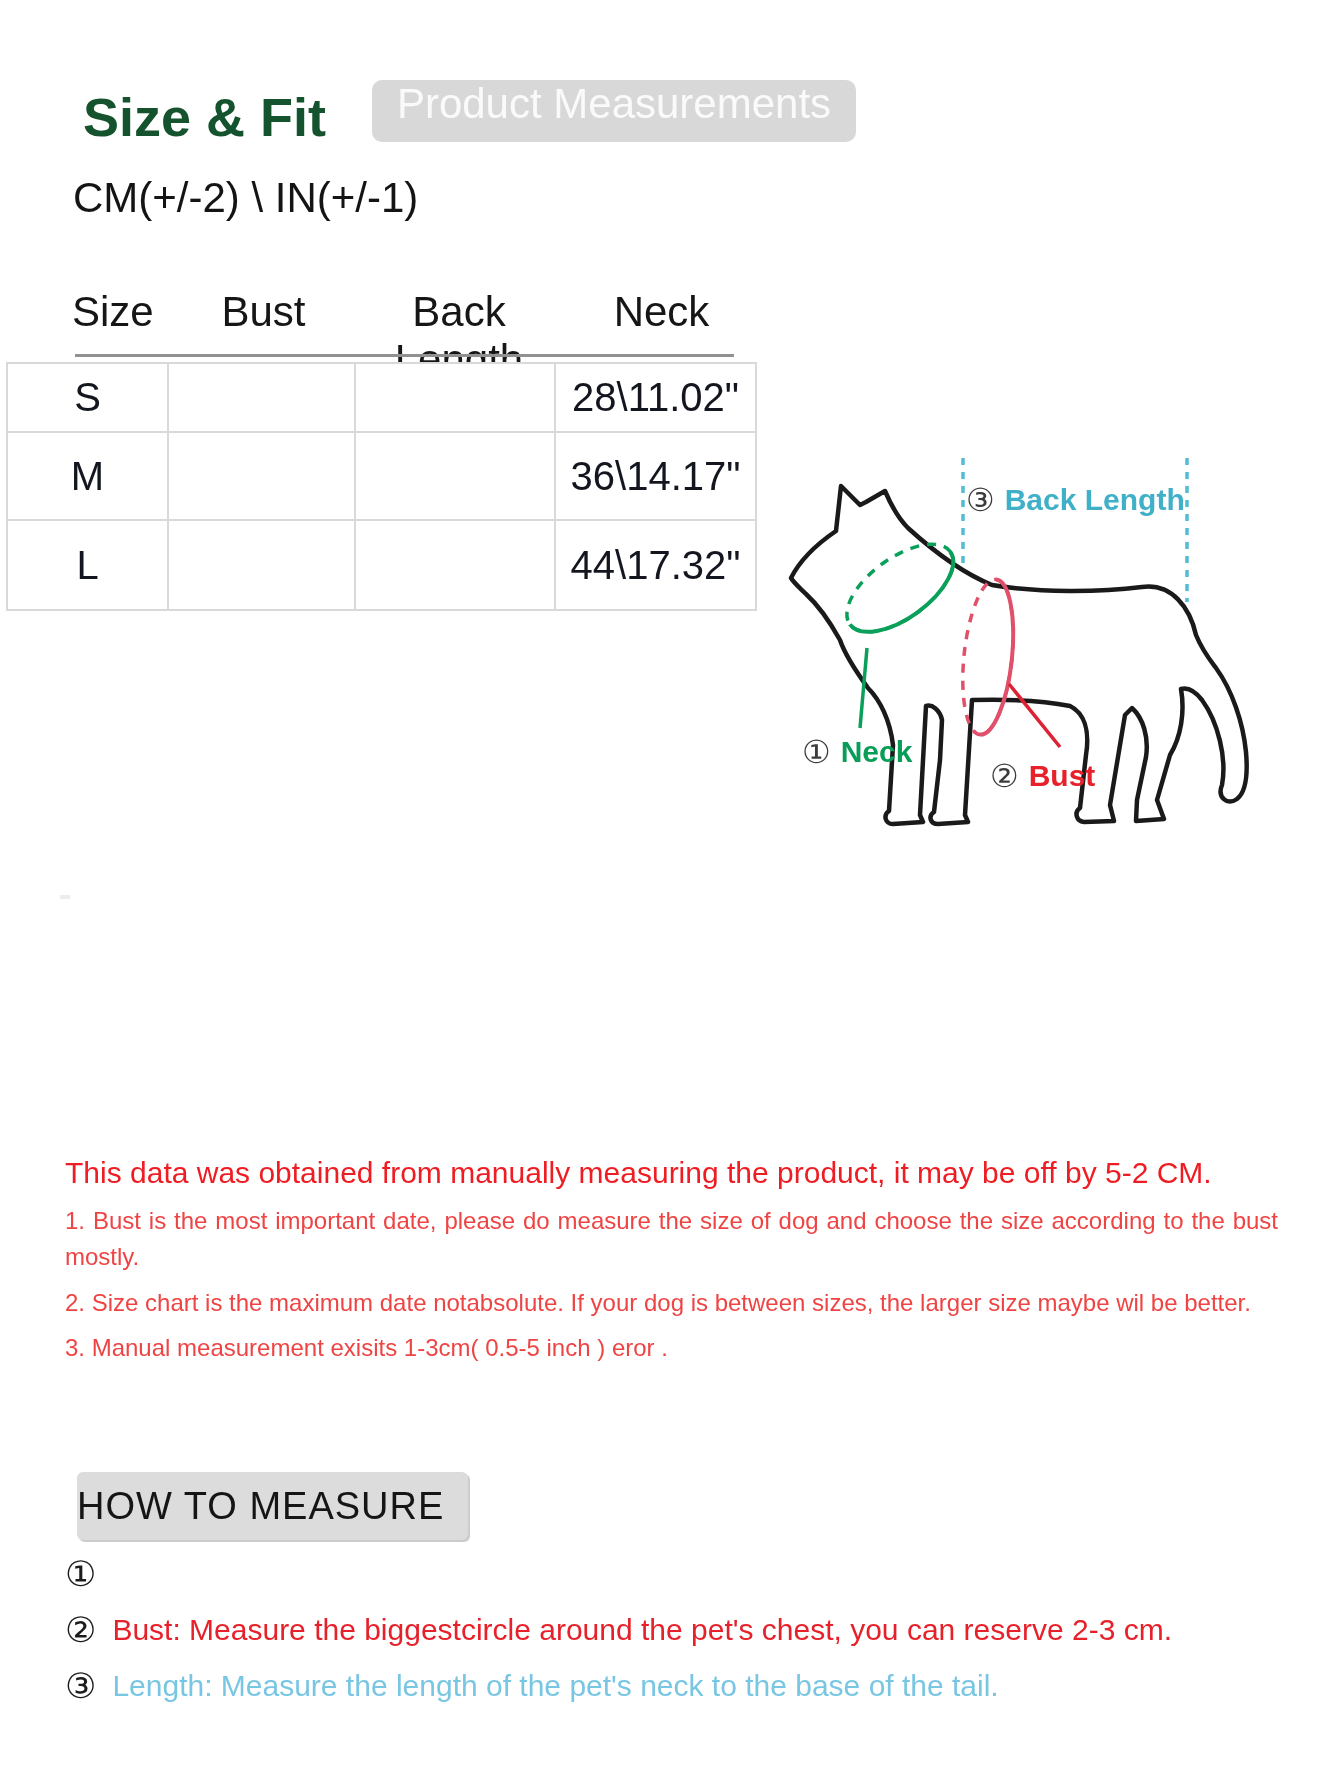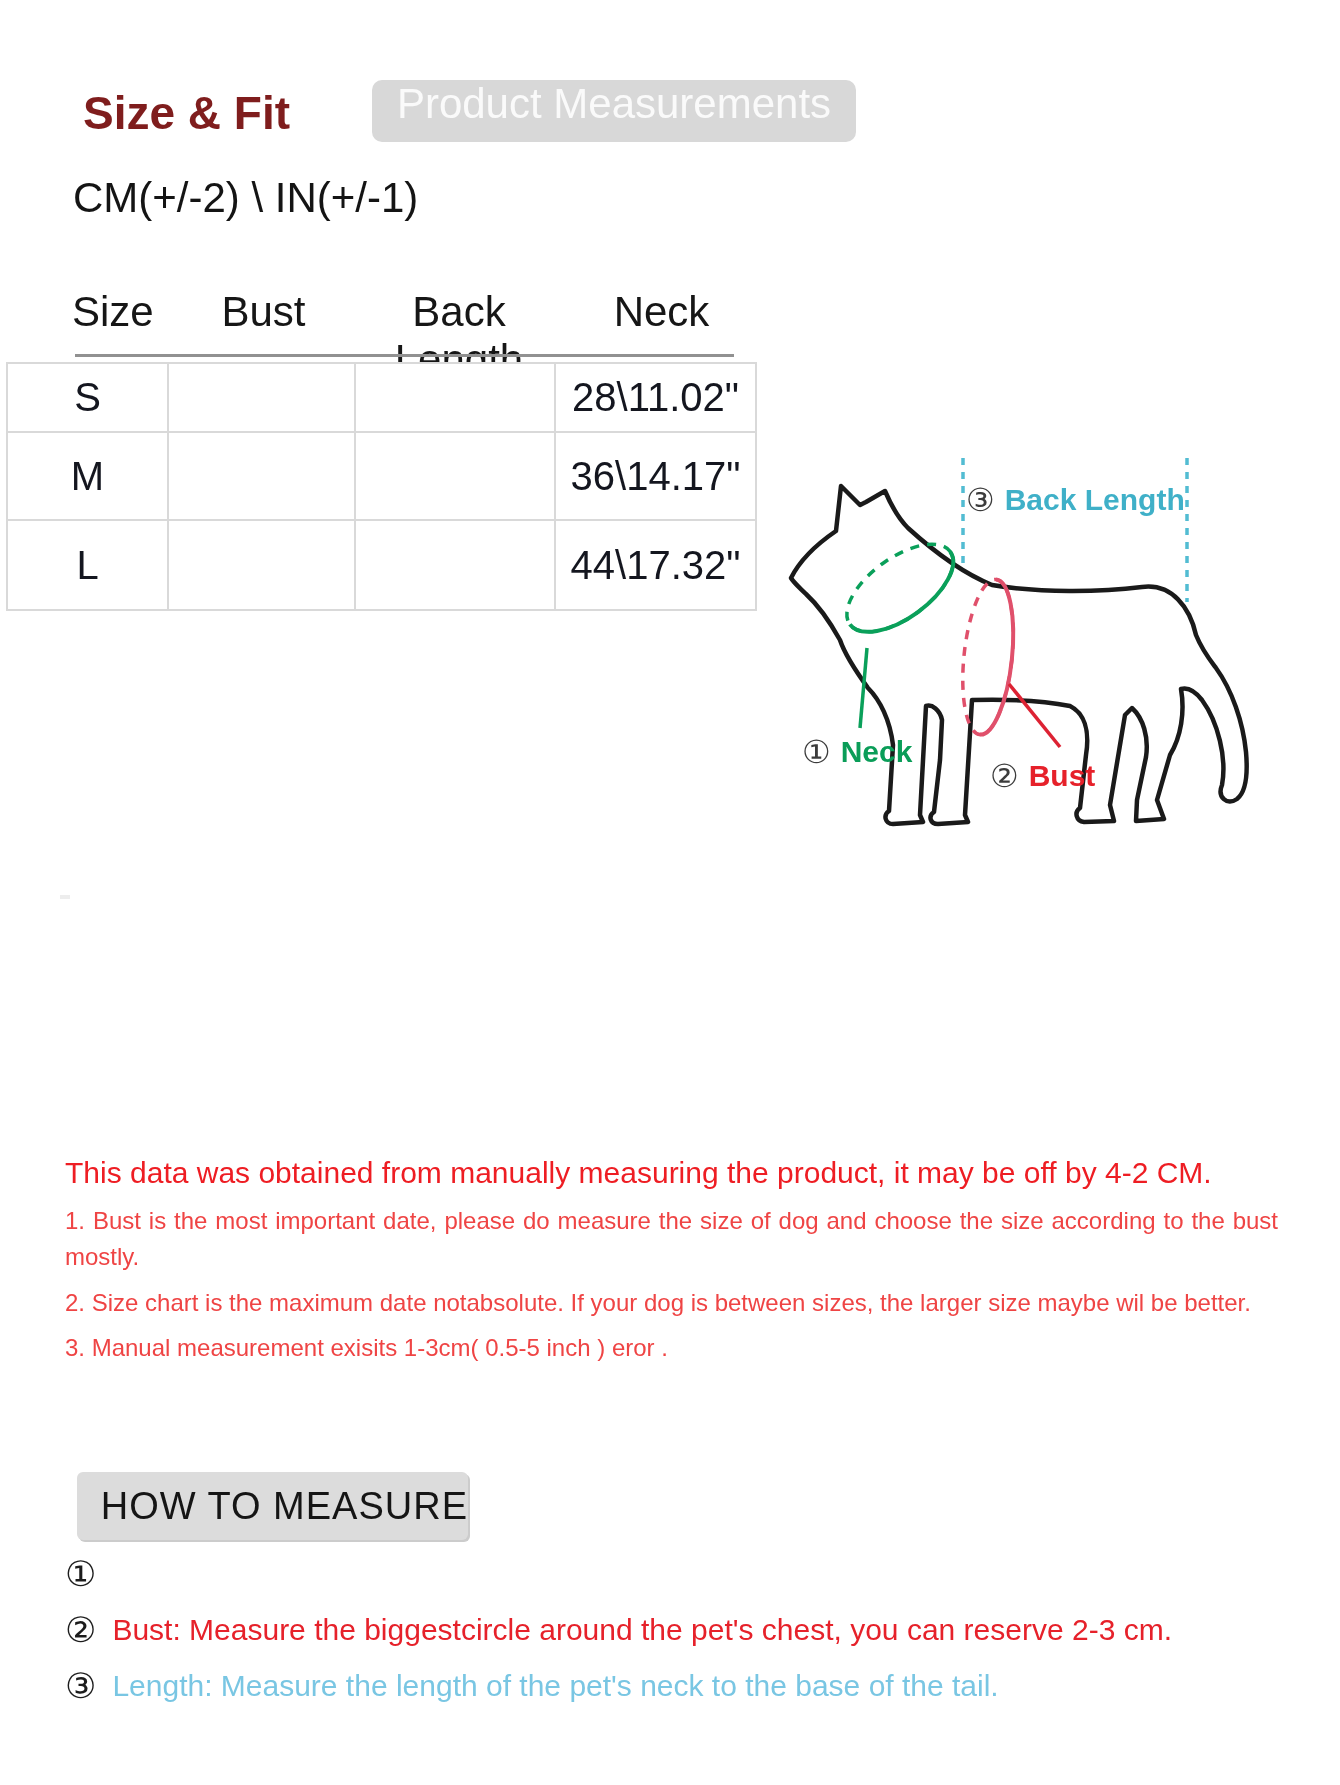--- a/index.html
+++ b/index.html
@@ -1,21 +1,21 @@
 <!DOCTYPE html>
 <html><head>
 <meta charset="utf-8">
 <style>
   html,body{margin:0;padding:0;background:#ffffff;}
   .page{position:relative;width:1340px;height:1785px;background:#fff;overflow:hidden;
         font-family:"Liberation Sans", sans-serif;color:#1a1a1a;}
   .abs{position:absolute;}
 
   
-  .title{left:83px;top:86px;font-size:46px;font-weight:bold;color:#7f1d1d;letter-spacing:0px;}
+  .title{left:83px;top:86px;font-size:54px;font-weight:bold;color:#14532d;letter-spacing:0px;}
   .badge{left:372px;top:80px;width:484px;height:62px;background:#d8d8d8;border-radius:10px;
          display:flex;align-items:flex-start;justify-content:center;
          font-size:42px;color:#fafafa;}
   .cmline{left:73px;top:174px;font-size:42px;color:#141414;}
 
   
   .thead{left:6px;top:288px;width:757px;display:grid;grid-template-columns:163px 189px 202px 203px;
          font-size:42px;color:#161616;}
   .thead .th{text-align:center;}
   .thead .th.first{text-align:left;padding-left:66px;}
@@ -35,21 +35,21 @@
   .lbl-backlength{left:966px;top:484px;}
   .lbl-neck{left:802px;top:736px;}
   .lbl-bust{left:990px;top:760px;}
   .teal{color:#3fb0c8;} .green{color:#0a9d58;} .red{color:#e6212a;}
 
   
   .warning{left:65px;top:1156px;width:1220px;font-size:30px;color:#ee1d23;}
   .notes{left:65px;top:1203px;width:1213px;font-size:24px;color:#ef4444;text-align:justify;line-height:1.52;}
   .notes p{margin:0 0 9px 0;}
   .howbadge{left:77px;top:1472px;width:391px;height:68px;background:#dcdcdc;border-radius:6px;
-            box-shadow:2px 2px 0 #cccccc;display:flex;align-items:center;justify-content:flex-end;
+            box-shadow:2px 2px 0 #cccccc;display:flex;align-items:center;justify-content:flex-start;
             font-size:38px;color:#151515;letter-spacing:1px;}
   .step{left:65px;display:flex;align-items:center;gap:16px;white-space:nowrap;}
   .step .snum{font-size:35px;color:#1c1c1c;line-height:1;}
   .step .stext{font-size:30px;line-height:1;}
   .step1{top:1556px;} .step2{top:1612px;} .step3{top:1668px;}
   .lightblue{color:#79c6e3;}
   .artifact{left:60px;top:895px;width:10px;height:4px;background:#ededed;}
 </style>
 </head>
 <body>
@@ -153,21 +153,21 @@
     <span class="dnum">①</span>
     <span class="dtext green">Neck</span>
   </div>
   <div class="abs dlabel lbl-bust">
     <span class="dnum">②</span>
     <span class="dtext red">Bust</span>
   </div>
 
   <div class="abs artifact"></div>
 
-  <div class="abs warning">This data was obtained from manually measuring the product, it may be off by 4-2 CM.</div>
+  <div class="abs warning">This data was obtained from manually measuring the product, it may be off by 5-2 CM.</div>
   <div class="abs notes">
     <p>1. Bust is the most important date, please do measure the size of dog and choose the size according to the bust mostly.</p>
     <p>2. Size chart is the maximum date notabsolute. If your dog is between sizes, the larger size maybe wil be better.</p>
     <p>3. Manual measurement exisits 1-3cm( 0.5-5 inch ) eror .</p>
   </div>
 
   <div class="abs howbadge">
     <span>HOW TO MEASURE</span>
   </div>
   <div class="abs step step1">

